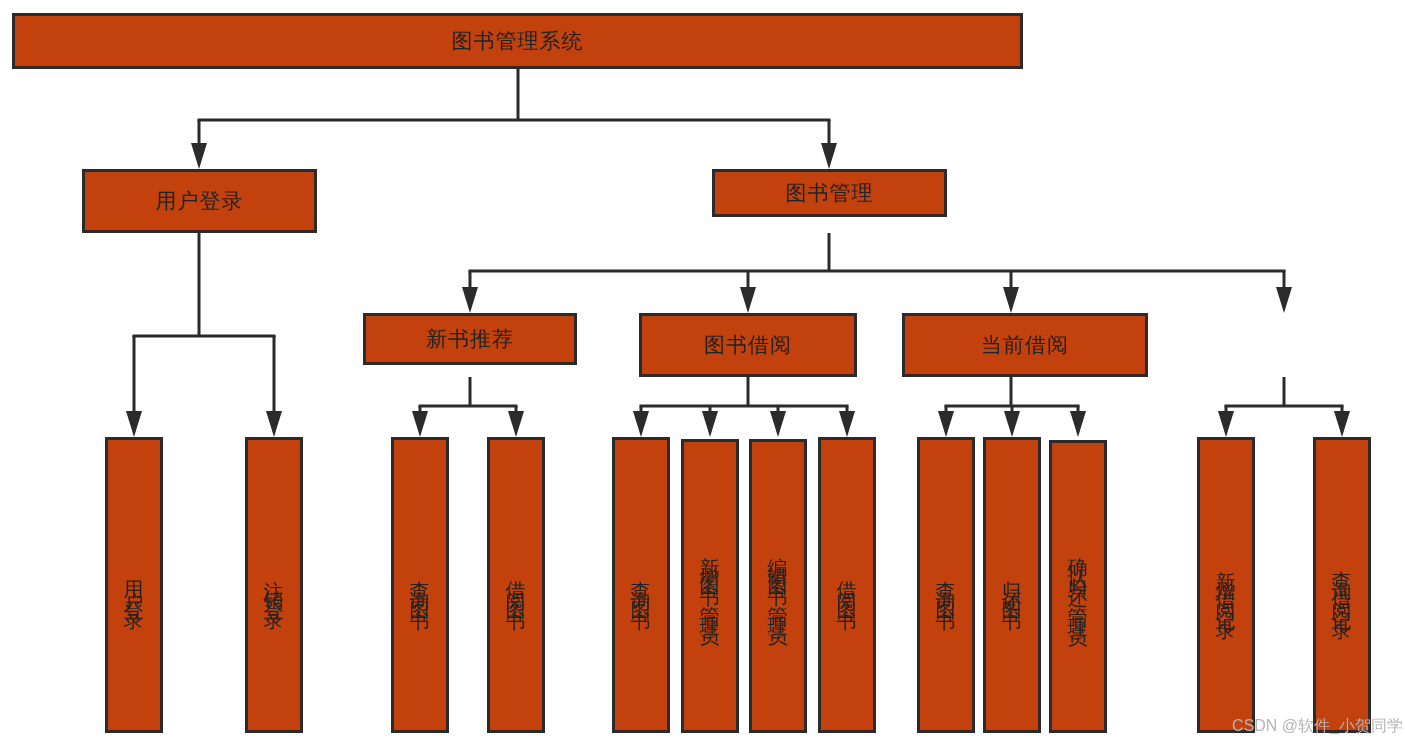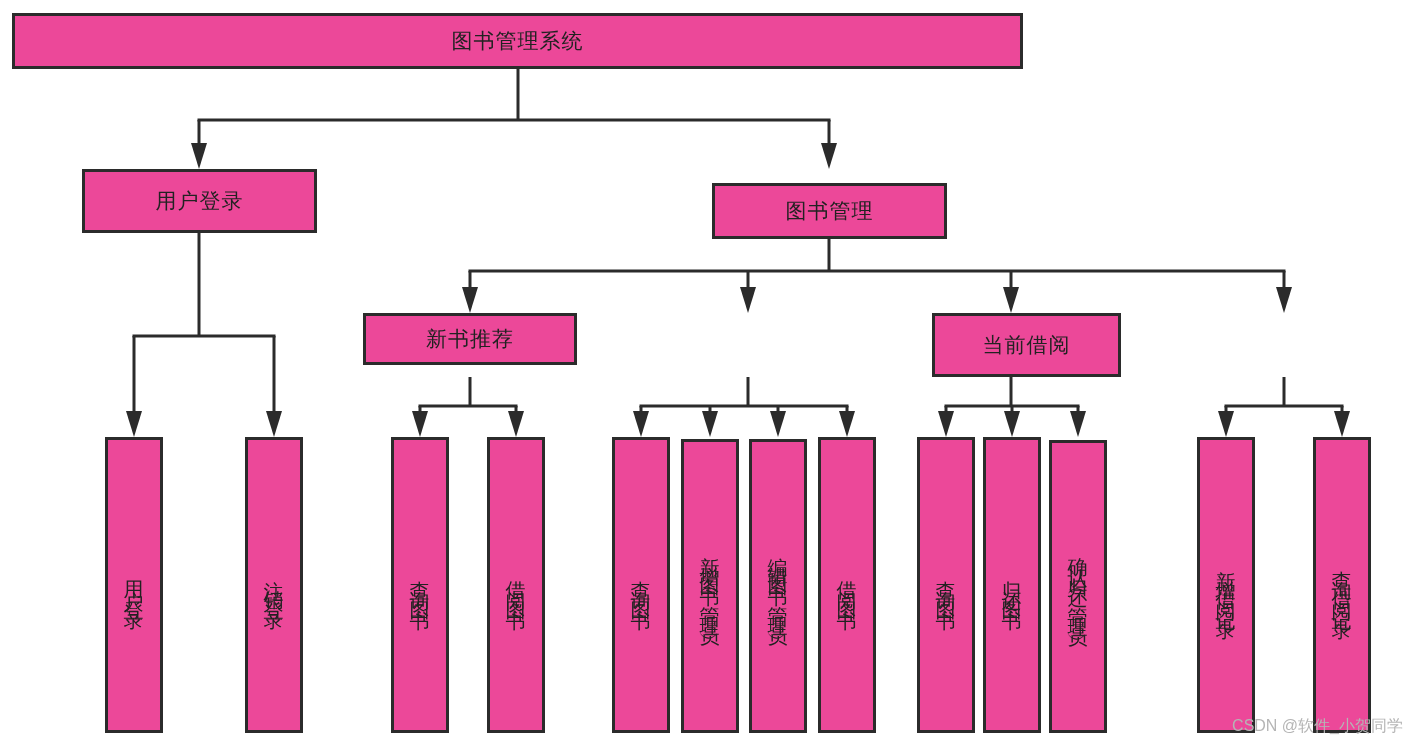--- a/index.html
+++ b/index.html
@@ -7,21 +7,21 @@
     position:relative;
     width:1405px;height:747px;
     background:#ffffff;
     font-family:"Liberation Sans","DejaVu Sans",sans-serif;
     overflow:hidden;
   }
   .connectors{position:absolute;left:0;top:0;pointer-events:none;}
   .node{
     position:absolute;
     box-sizing:border-box;
-    background:#ec4899;
+    background:#c2410c;
     border:3px solid #2b2b2b;
     display:flex;align-items:center;justify-content:center;
     color:#222222;
   }
   .hbox .lbl{
     font-size:21px;
     letter-spacing:1px;
     white-space:nowrap;
     color:#222222;
   }
@@ -116,28 +116,31 @@
     </g>
   </svg>
 
   <div class="node hbox" style="left:12px;top:13px;width:1011px;height:56px">
     <span class="lbl">图书管理系统</span>
   </div>
 
   <div class="node hbox" style="left:82px;top:169px;width:235px;height:64px">
     <span class="lbl">用户登录</span>
   </div>
-  <div class="node hbox" style="left:712px;top:183px;width:235px;height:56px">
+  <div class="node hbox" style="left:712px;top:169px;width:235px;height:48px">
     <span class="lbl">图书管理</span>
   </div>
 
   <div class="node hbox" style="left:363px;top:313px;width:214px;height:52px">
     <span class="lbl">新书推荐</span>
   </div>
-  <div class="node hbox" style="left:932px;top:313px;width:189px;height:64px">
+  <div class="node hbox" style="left:639px;top:313px;width:218px;height:64px">
+    <span class="lbl">图书借阅</span>
+  </div>
+  <div class="node hbox" style="left:902px;top:313px;width:246px;height:64px">
     <span class="lbl">当前借阅</span>
   </div>
 
   <div class="node vbox" style="left:105px;top:437px;width:58px;height:296px">
     <span class="lbl">用户登录</span>
   </div>
   <div class="node vbox" style="left:245px;top:437px;width:58px;height:296px">
     <span class="lbl">注销登录</span>
   </div>
 

